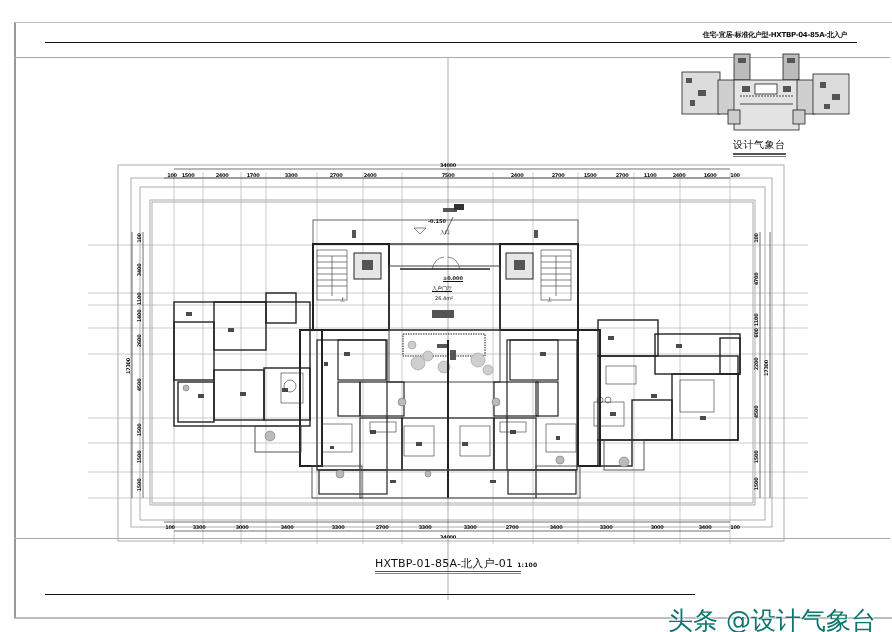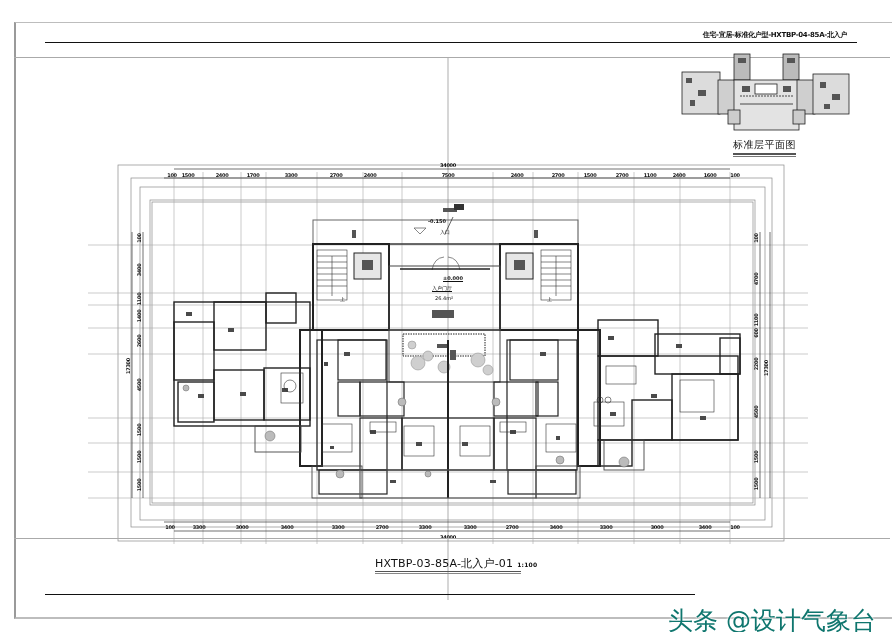--- a/index.html
+++ b/index.html
@@ -49,21 +49,21 @@
       <rect x="690" y="100" width="5" height="6"></rect>
     <rect x="742" y="86" width="8" height="6"></rect>
       <rect x="783" y="86" width="8" height="6"></rect>
     <rect x="820" y="82" width="6" height="6"></rect>
       <rect x="832" y="94" width="8" height="6"></rect>
       <rect x="824" y="104" width="6" height="5"></rect>
     <rect x="738" y="58" width="8" height="5"></rect>
       <rect x="787" y="58" width="8" height="5"></rect>
   </g>
 </svg>
-<div class="keyplan-label">标准层平面图</div>
+<div class="keyplan-label">设计气象台</div>
 
 <svg width="892" height="632" viewBox="0 0 892 632">
 
   <g fill="none" stroke="#8a8a8a" stroke-width="0.7">
     <rect x="118" y="165" width="666" height="376"></rect>
     <rect x="131" y="178" width="641" height="349"></rect>
     <rect x="140" y="187" width="625" height="333"></rect>
     <rect x="150" y="200" width="605" height="305"></rect>
     <rect x="152" y="202" width="601" height="301"></rect>
   </g>
@@ -326,18 +326,18 @@
 <div class="vdim" style="left:756px;top:320px;">1100</div>
 <div class="vdim" style="left:756px;top:333px;">600</div>
 <div class="vdim" style="left:756px;top:364px;">2200</div>
 <div class="vdim" style="left:756px;top:412px;">4500</div>
 <div class="vdim" style="left:756px;top:457px;">1500</div>
 <div class="vdim" style="left:756px;top:484px;">1500</div>
 <div class="vdim" style="left:766px;top:368px;">17300</div>
 
 <div class="gline" style="left:14px;top:538px;width:876px;height:1px;background:#aaa;"></div>
 <div class="plan-title">
-  <span>HXTBP-03-85A-北入户-01</span><span class="scale">1:100</span>
+  <span>HXTBP-01-85A-北入户-01</span><span class="scale">1:100</span>
 </div>
 <div class="plan-title-ul"></div>
 <div class="rule" style="left:45px;top:594px;width:650px;height:1px;"></div>
 
 <div class="watermark">头条 @设计气象台</div>
 
 </body></html>

